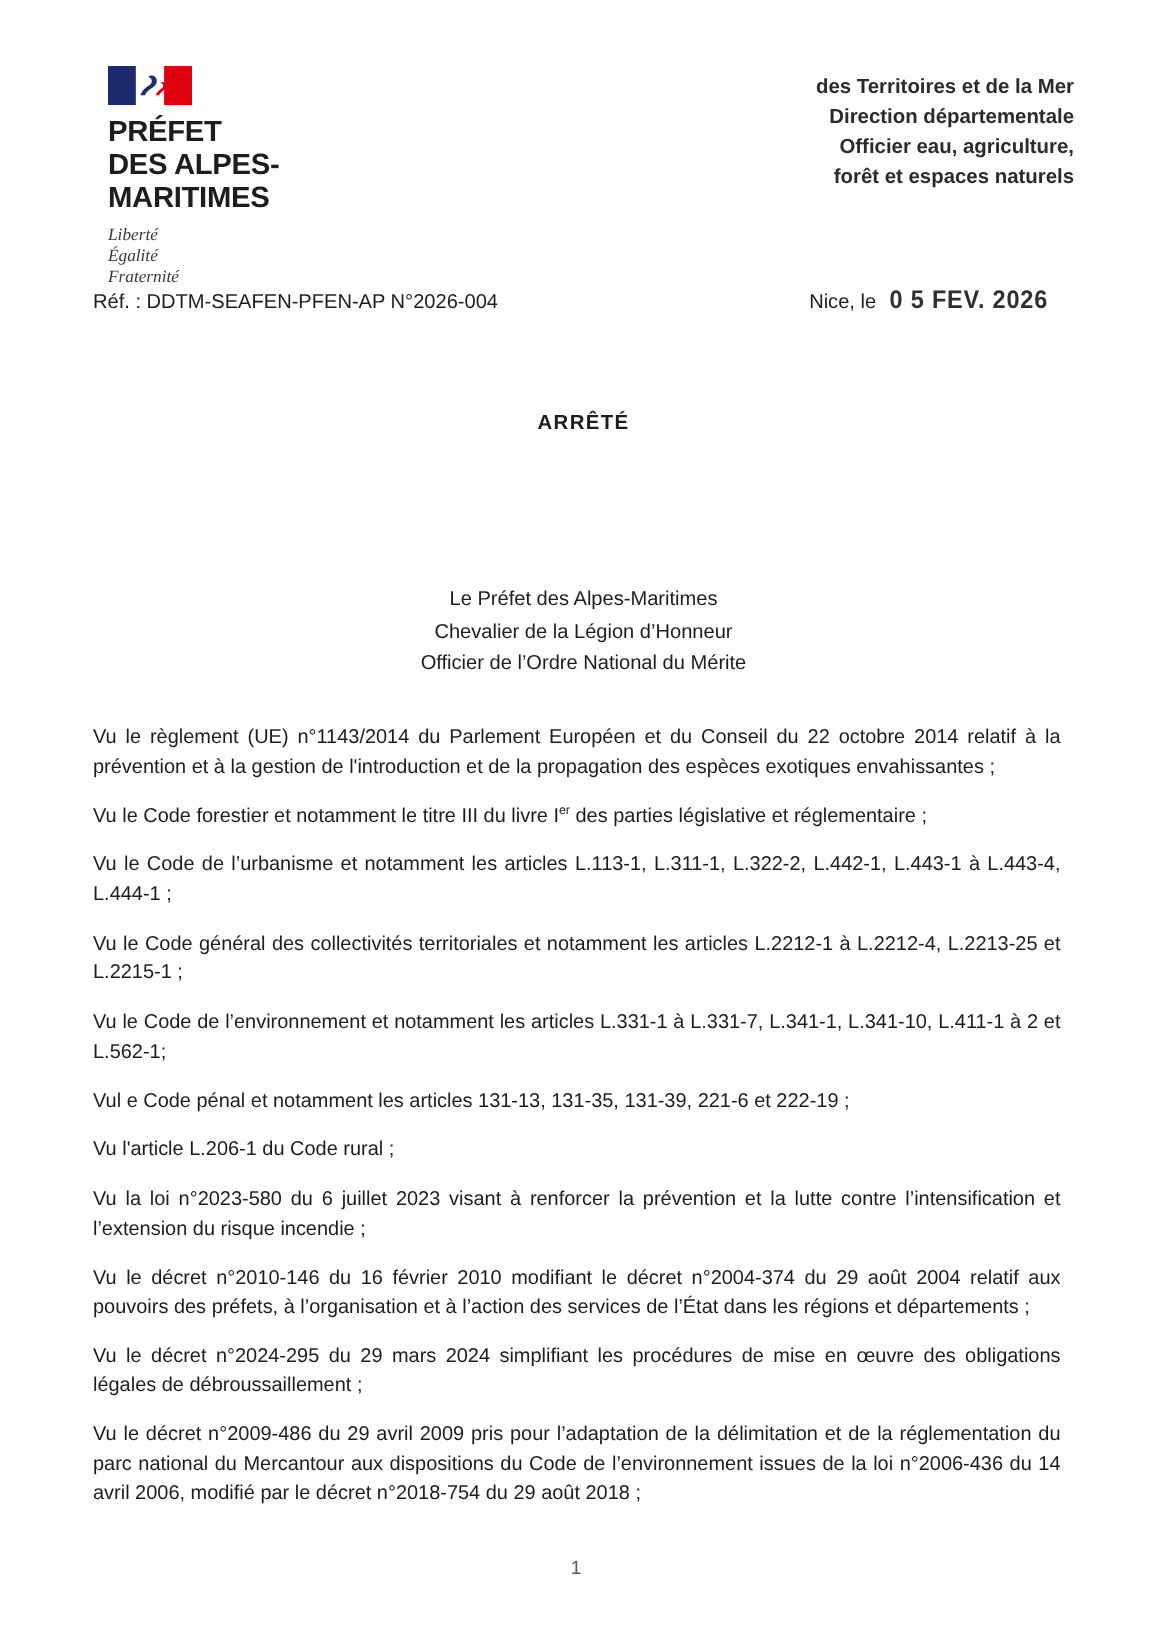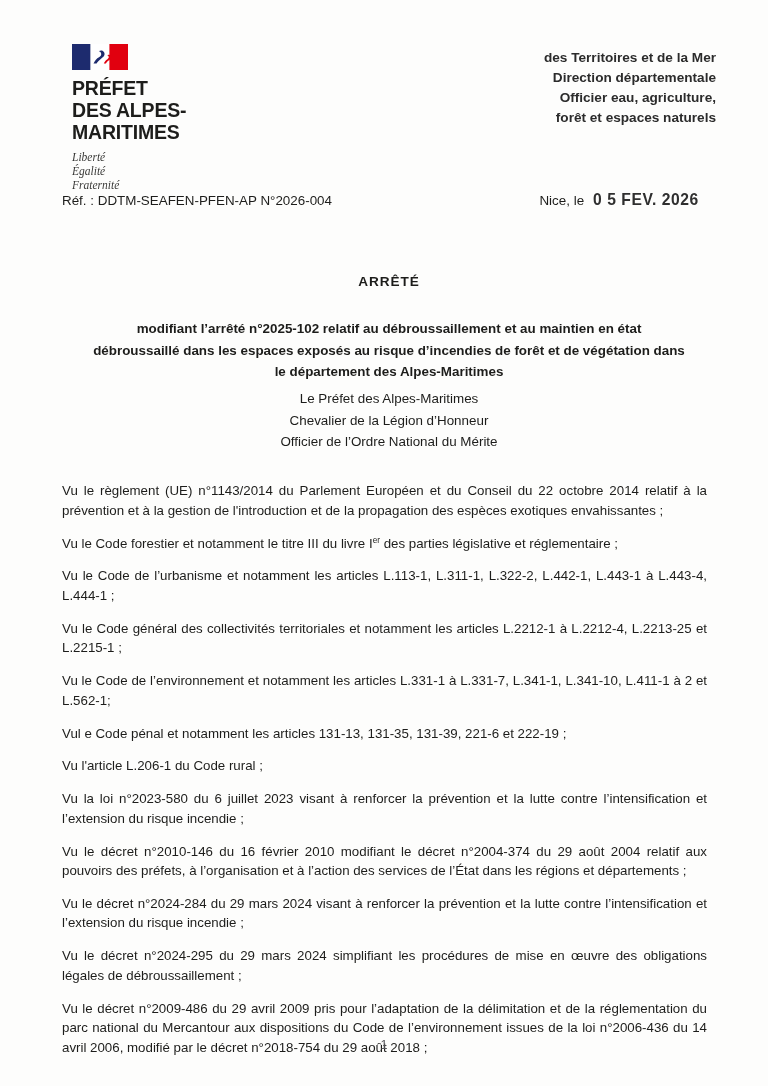--- a/index.html
+++ b/index.html
@@ -196,43 +196,37 @@
   <div class="refline">
     <div>Réf. : DDTM-SEAFEN-PFEN-AP N°2026-004</div>
     <div class="date-wrap">
       <span>Nice, le</span>
       <span class="date-stamp">0 5 FEV. 2026</span>
     </div>
   </div>
 
   <div class="title-area">
     <div class="arrete">ARRÊTÉ</div>
-    <div class="subtitle">
-      <div>modifiant l’arrêté n°2025-102 relatif au débroussaillement et au maintien en état</div>
-      <div>débroussaillé dans les espaces exposés au risque d’incendies de forêt et de végétation dans</div>
-      <div>le département des Alpes-Maritimes</div>
-    </div>
   </div>
 
   <div class="signatory">
     <div>Le Préfet des Alpes-Maritimes</div>
     <div>Chevalier de la Légion d’Honneur</div>
     <div>Officier de l’Ordre National du Mérite</div>
   </div>
 
   <div class="body">
     <p class="vu">Vu le règlement (UE) n°1143/2014 du Parlement Européen et du Conseil du 22 octobre 2014 relatif à la prévention et à la gestion de l'introduction et de la propagation des espèces exotiques envahissantes ;</p>
     <p class="vu">Vu le Code forestier et notamment le titre III du livre I<sup>er</sup> des parties législative et réglementaire ;</p>
     <p class="vu">Vu le Code de l’urbanisme et notamment les articles L.113-1, L.311-1, L.322-2, L.442-1, L.443-1 à L.443-4, L.444-1 ;</p>
     <p class="vu">Vu le Code général des collectivités territoriales et notamment les articles L.2212-1 à L.2212-4, L.2213-25 et L.2215-1 ;</p>
     <p class="vu">Vu le Code de l’environnement et notamment les articles L.331-1 à L.331-7, L.341-1, L.341-10, L.411-1 à 2 et L.562-1;</p>
     <p class="vu">Vul e Code pénal et notamment les articles 131-13, 131-35, 131-39, 221-6 et 222-19 ;</p>
     <p class="vu">Vu l'article L.206-1 du Code rural ;</p>
     <p class="vu">Vu la loi n°2023-580 du 6 juillet 2023 visant à renforcer la prévention et la lutte contre l’intensification et l’extension du risque incendie ;</p>
     <p class="vu">Vu le décret n°2010-146 du 16 février 2010 modifiant le décret n°2004-374 du 29 août 2004 relatif aux pouvoirs des préfets, à l’organisation et à l’action des services de l’État dans les régions et départements ;</p>
-    <p class="vu">Vu le décret n°2024-284 du 29 mars 2024 visant à renforcer la prévention et la lutte contre l’intensification et l’extension du risque incendie ;</p>
     <p class="vu">Vu le décret n°2024-295 du 29 mars 2024 simplifiant les procédures de mise en œuvre des obligations légales de débroussaillement ;</p>
     <p class="vu">Vu le décret n°2009-486 du 29 avril 2009 pris pour l’adaptation de la délimitation et de la réglementation du parc national du Mercantour aux dispositions du Code de l’environnement issues de la loi n°2006-436 du 14 avril 2006, modifié par le décret n°2018-754 du 29 août 2018 ;</p>
   </div>
 
   <div class="footer">1</div>
 
 </div>
 
 </body></html>

